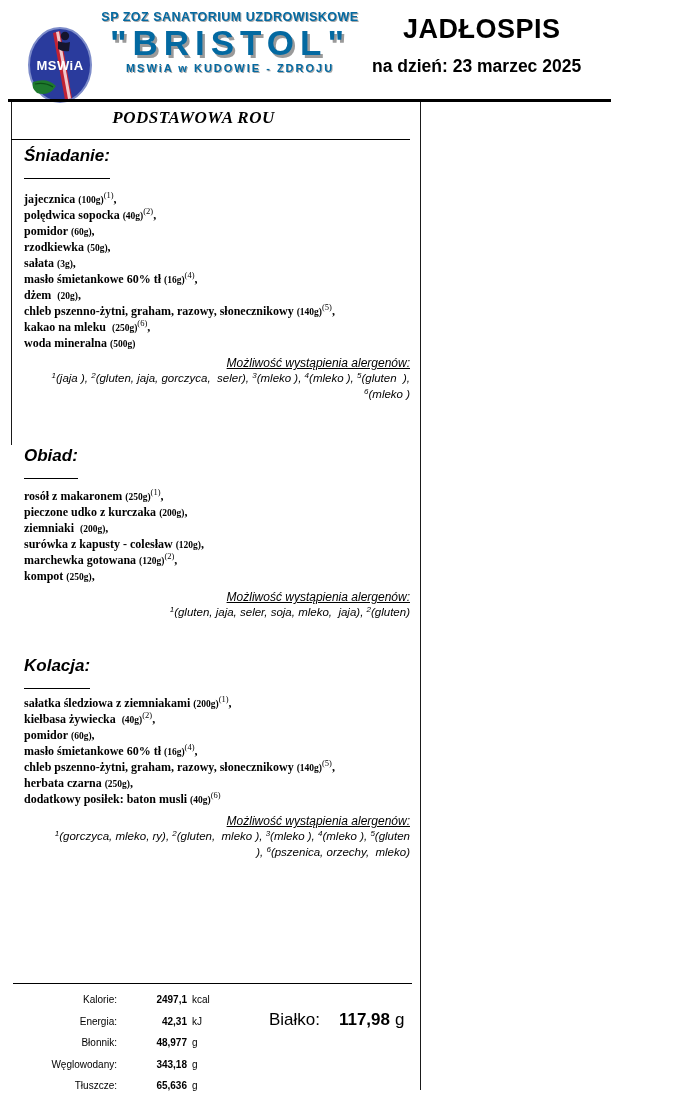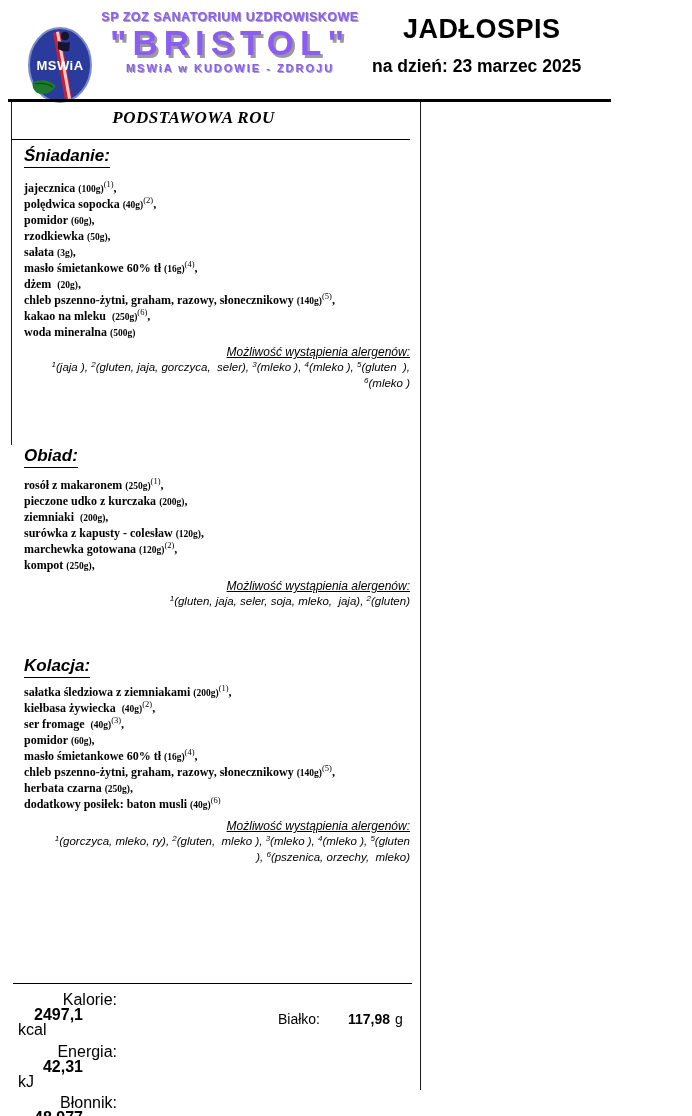--- a/index.html
+++ b/index.html
@@ -2,58 +2,58 @@
 <html><head>
 <meta charset="utf-8">
 <style>
   html,body{margin:0;padding:0;}
   body{
     width:692px;height:1116px;position:relative;background:#fff;color:#000;
     font-family:"Liberation Sans",sans-serif;overflow:hidden;
   }
   
   .logo{position:absolute;left:20px;top:21px;width:80px;height:84px;}
-  .org{position:absolute;left:84px;top:10px;width:292px;text-align:center;color:#8b5cf6;}
+  .org{position:absolute;left:84px;top:10px;width:292px;text-align:center;color:#0369a1;}
   .org-line1{font-size:12.5px;font-weight:bold;letter-spacing:.5px;text-shadow:1px 1px 0 #a8a8a8;white-space:nowrap;}
   .org-name{font-size:35px;font-weight:bold;letter-spacing:6px;line-height:38px;text-shadow:2.5px 2.5px 0 #9a9a9a;white-space:nowrap;}
   .org-line3{font-size:11px;font-weight:bold;letter-spacing:2px;text-shadow:1px 1px 0 #a8a8a8;white-space:nowrap;}
   .doc-title{position:absolute;left:403px;top:14px;font-size:27px;font-weight:bold;letter-spacing:.5px;white-space:nowrap;}
   .doc-date{position:absolute;left:372px;top:56px;font-size:17.5px;font-weight:bold;white-space:nowrap;}
   
   .rule{position:absolute;background:#000;}
   .rule-top{left:8px;top:99px;width:603px;height:3px;}
   .rule-left{left:11px;top:102px;width:1px;height:343px;background:#1a1a1a;}
   .rule-mid{left:420px;top:102px;width:1px;height:988px;background:#1a1a1a;}
   .rule-title{left:11px;top:139px;width:399px;height:1px;}
   
   .diet-title{position:absolute;left:11px;top:108px;width:365px;text-align:center;
     font-size:17px;font-weight:bold;font-style:italic;letter-spacing:.5px;white-space:nowrap;font-family:Liberation Serif, serif;}
   
   .meal{position:absolute;left:24px;width:386px;}
   .meal-s0{top:146px;} .meal-s1{top:446px;} .meal-s2{top:656px;}
   .meal-heading{margin:0;font-size:17px;font-weight:bold;font-style:italic;display:inline-block;
-    border-bottom:1.6px solid #000;padding-bottom:1px;line-height:20px;}
+    border-bottom:1.6px solid #000;padding-bottom:12px;line-height:20px;}
   .items{margin:0;}
   .meal-s0 .items{margin-top:13px;} .meal-s1 .items{margin-top:10px;} .meal-s2 .items{margin-top:7px;}
   .item{font-size:12px;font-weight:bold;line-height:15px;white-space:pre;font-family:Liberation Serif, serif;}
   .ipt{font-size:9.5px;font-weight:bold;margin-left:3px;}
   .isup{font-size:8.5px;font-weight:normal;position:relative;top:-5px;}
   .itr{font-weight:bold;}
   .allergens{text-align:right;}
   .meal-s0 .allergens{margin-top:1px;} .meal-s1 .allergens{margin-top:2px;} .meal-s2 .allergens{margin-top:3px;}
   .alg-title{font-size:12px;font-style:italic;text-decoration:underline;line-height:14px;}
   .alg-line{font-size:11.5px;font-style:italic;line-height:14px;white-space:pre;}
   .asup{font-size:8px;position:relative;top:-4px;}
   
   .nutrition{position:absolute;left:13px;top:983px;width:399px;border-top:1.5px solid #000;padding-top:8px;}
-  .nut-row{display:flex;margin-bottom:6.5px;font-size:16px;line-height:15px;flex-direction:column;}
+  .nut-row{display:flex;margin-bottom:6.5px;font-size:10px;line-height:15px;}
   .nut-label{width:104px;text-align:right;}
   .nut-value{width:62px;text-align:right;font-weight:bold;margin-left:8px;}
   .nut-unit{margin-left:5px;}
-  .protein{position:absolute;left:240px;top:1012px;display:flex;font-size:14px;line-height:15px;}
+  .protein{position:absolute;left:240px;top:1012px;display:flex;font-size:17px;line-height:15px;}
   .protein .nut-label{width:80px;}
 </style>
 </head>
 <body>
 
 <div class="logo">
   <svg width="80" height="84" viewBox="0 0 80 84">
     <ellipse cx="40" cy="44" rx="31" ry="37" fill="#2a3b9d"></ellipse>
     <ellipse cx="40" cy="44" rx="31" ry="37" fill="none" stroke="#7d8cc9" stroke-width="2"></ellipse>
     <polygon points="33,12 40,10 52,77 45,79" fill="#c22233"></polygon>
@@ -121,21 +121,20 @@
         <div class="alg-line"><span class="asup">1</span><span>(gluten, jaja, seler, soja, mleko,  jaja), </span><span class="asup">2</span><span>(gluten)</span></div>
       </div>
   </div>
 </section>
 
 <section class="meal meal-s2">
   <h2 class="meal-heading">Kolacja:</h2>
   <div class="items">
       <div class="item"><span class="inm">sałatka śledziowa z ziemniakami</span><span class="ipt">(200g)</span><span class="isup">(1)</span><span class="itr">,</span></div>
       <div class="item"><span class="inm">kiełbasa żywiecka </span><span class="ipt">(40g)</span><span class="isup">(2)</span><span class="itr">,</span></div>
-      <div class="item"><span class="inm">ser fromage </span><span class="ipt">(40g)</span><span class="isup">(3)</span><span class="itr">,</span></div>
       <div class="item"><span class="inm">pomidor</span><span class="ipt">(60g)</span><span class="itr">,</span></div>
       <div class="item"><span class="inm">masło śmietankowe 60% tł</span><span class="ipt">(16g)</span><span class="isup">(4)</span><span class="itr">,</span></div>
       <div class="item"><span class="inm">chleb pszenno-żytni, graham, razowy, słonecznikowy</span><span class="ipt">(140g)</span><span class="isup">(5)</span><span class="itr">,</span></div>
       <div class="item"><span class="inm">herbata czarna</span><span class="ipt">(250g)</span><span class="itr">,</span></div>
       <div class="item"><span class="inm">dodatkowy posiłek: baton musli</span><span class="ipt">(40g)</span><span class="isup">(6)</span></div>
     </div>
   <div class="allergens">
     <span class="alg-title">Możliwość wystąpienia alergenów:</span>
     <div>
         <div class="alg-line"><span class="asup">1</span><span>(gorczyca, mleko, ry), </span><span class="asup">2</span><span>(gluten,  mleko ), </span><span class="asup">3</span><span>(mleko ), </span><span class="asup">4</span><span>(mleko ), </span><span class="asup">5</span><span>(gluten</span></div>

